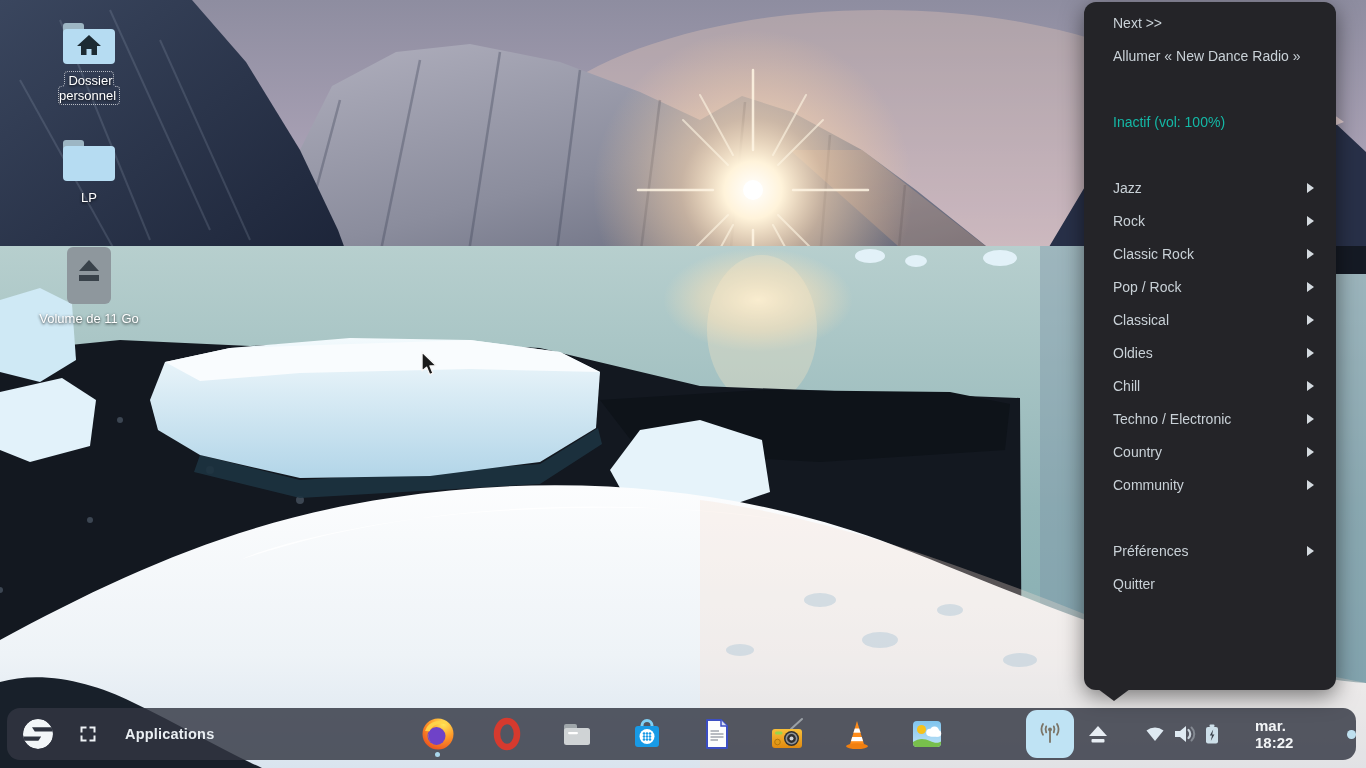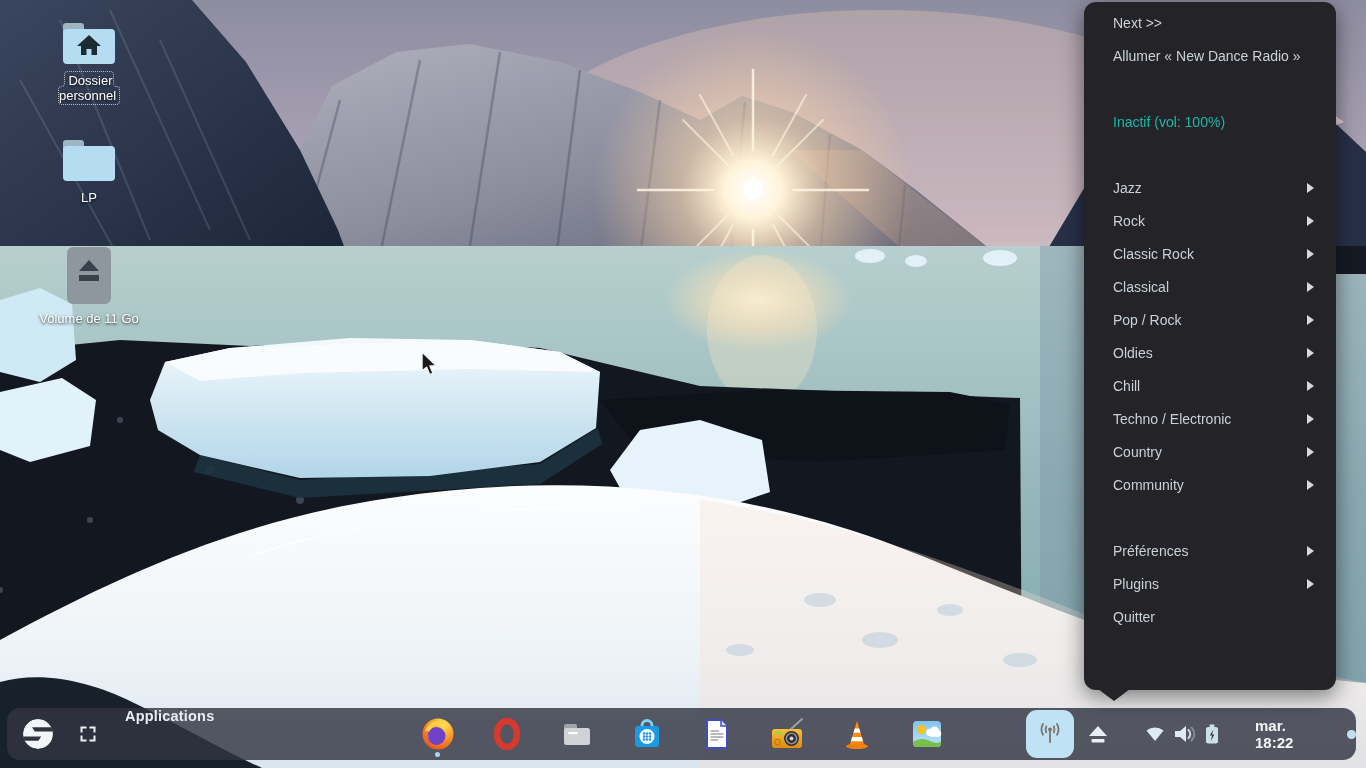--- a/index.html
+++ b/index.html
@@ -29,21 +29,21 @@
              height:33px;padding:0 22px 0 29px;box-sizing:border-box;}
   .menu-item.dim{color:#14b8a6;}
   .menu-spacer{height:33px;}
   .submenu-arrow{width:0;height:0;border-left:7px solid #d4dadf;
                  border-top:5px solid transparent;border-bottom:5px solid transparent;}
 
   
   .panel{position:absolute;left:7px;top:708px;width:1349px;height:52px;z-index:20;
          background:rgba(50,54,66,.82);border-radius:13px;}
   .panel-item{position:absolute;display:flex;align-items:center;justify-content:center;}
-  .apps-label{position:absolute;left:118px;top:0;height:52px;display:flex;align-items:flex-start;
+  .apps-label{position:absolute;left:118px;top:0;height:52px;display:flex;align-items:center;
               font-size:14.5px;font-weight:600;color:#e9eef2;letter-spacing:.2px;}
   .launcher{width:36px;height:36px;top:8px;}
   .run-dot{position:absolute;width:5px;height:5px;border-radius:50%;background:#a9d6ec;
            left:428px;top:44px;}
   .tray-btn{left:1019px;top:2px;width:48px;height:48px;background:#bfe3f4;border-radius:11px;}
   .clock{position:absolute;left:1248px;top:0;height:52px;display:flex;align-items:center;gap:22px;}
   .clock-text{font-size:15px;font-weight:700;color:#f3f5f7;}
   .notif-dot{width:9px;height:9px;border-radius:50%;background:#bfe0ef;}
 
   .cursor{position:absolute;left:421px;top:351px;z-index:50;}
@@ -257,28 +257,28 @@
     </div>
     <div class="menu-item">
       <span>Rock</span>
       <span class="submenu-arrow"></span>
     </div>
     <div class="menu-item">
       <span>Classic Rock</span>
       <span class="submenu-arrow"></span>
     </div>
     <div class="menu-item">
+      <span>Pop / Rock</span>
+      <span class="submenu-arrow"></span>
+    </div>
+    <div class="menu-item">
       <span>Classical</span>
       <span class="submenu-arrow"></span>
     </div>
     <div class="menu-item">
-      <span>Pop / Rock</span>
-      <span class="submenu-arrow"></span>
-    </div>
-    <div class="menu-item">
       <span>Oldies</span>
       <span class="submenu-arrow"></span>
     </div>
     <div class="menu-item">
       <span>Chill</span>
       <span class="submenu-arrow"></span>
     </div>
     <div class="menu-item">
       <span>Techno / Electronic</span>
       <span class="submenu-arrow"></span>
@@ -288,24 +288,20 @@
       <span class="submenu-arrow"></span>
     </div>
     <div class="menu-item">
       <span>Community</span>
       <span class="submenu-arrow"></span>
     </div>
 
     <div class="menu-spacer"></div>
     <div class="menu-item">
       <span>Préférences</span>
-      <span class="submenu-arrow"></span>
-    </div>
-    <div class="menu-item">
-      <span>Plugins</span>
       <span class="submenu-arrow"></span>
     </div>
     <div class="menu-item">
       <span>Quitter</span>
     </div>
     <div class="menu-tail"></div>
   </div>
 
   <div class="panel">
 

